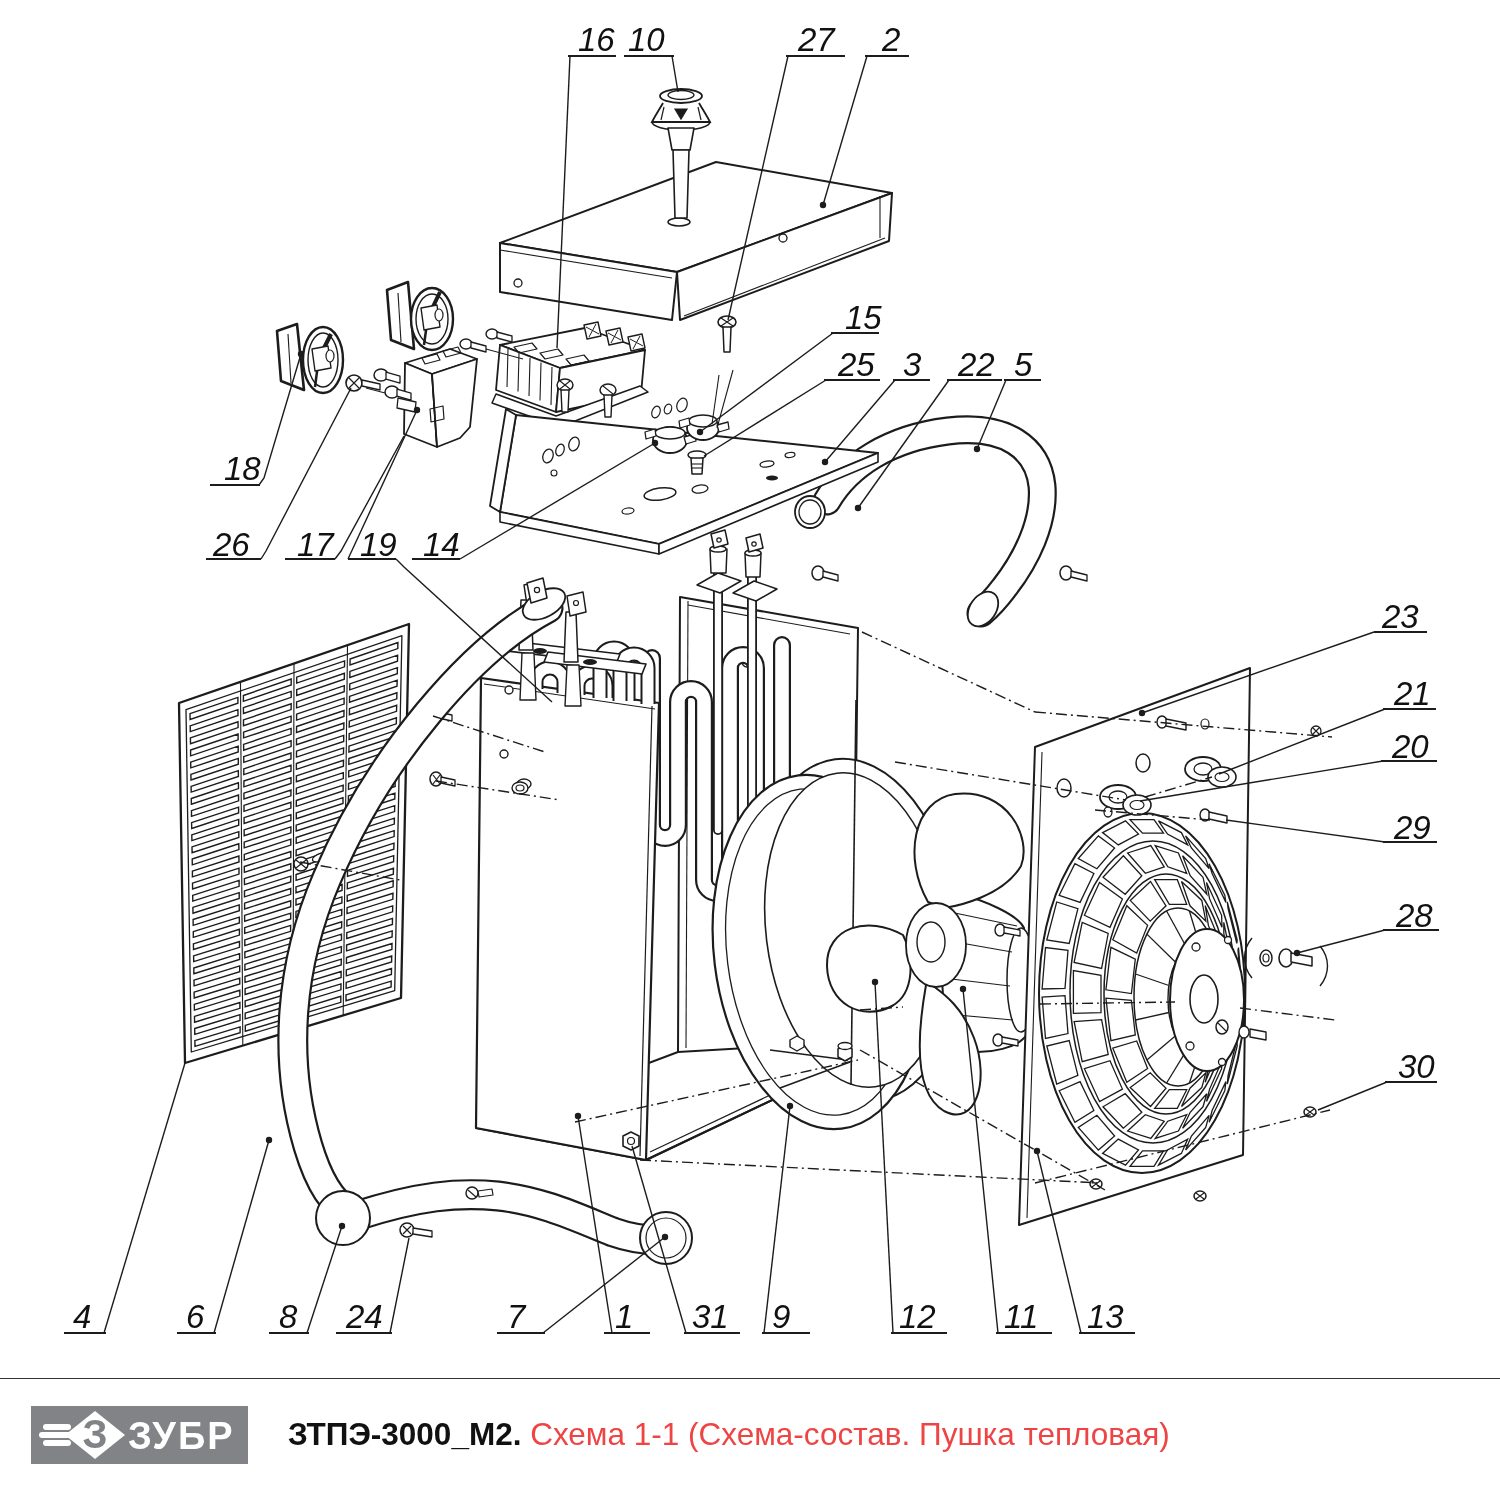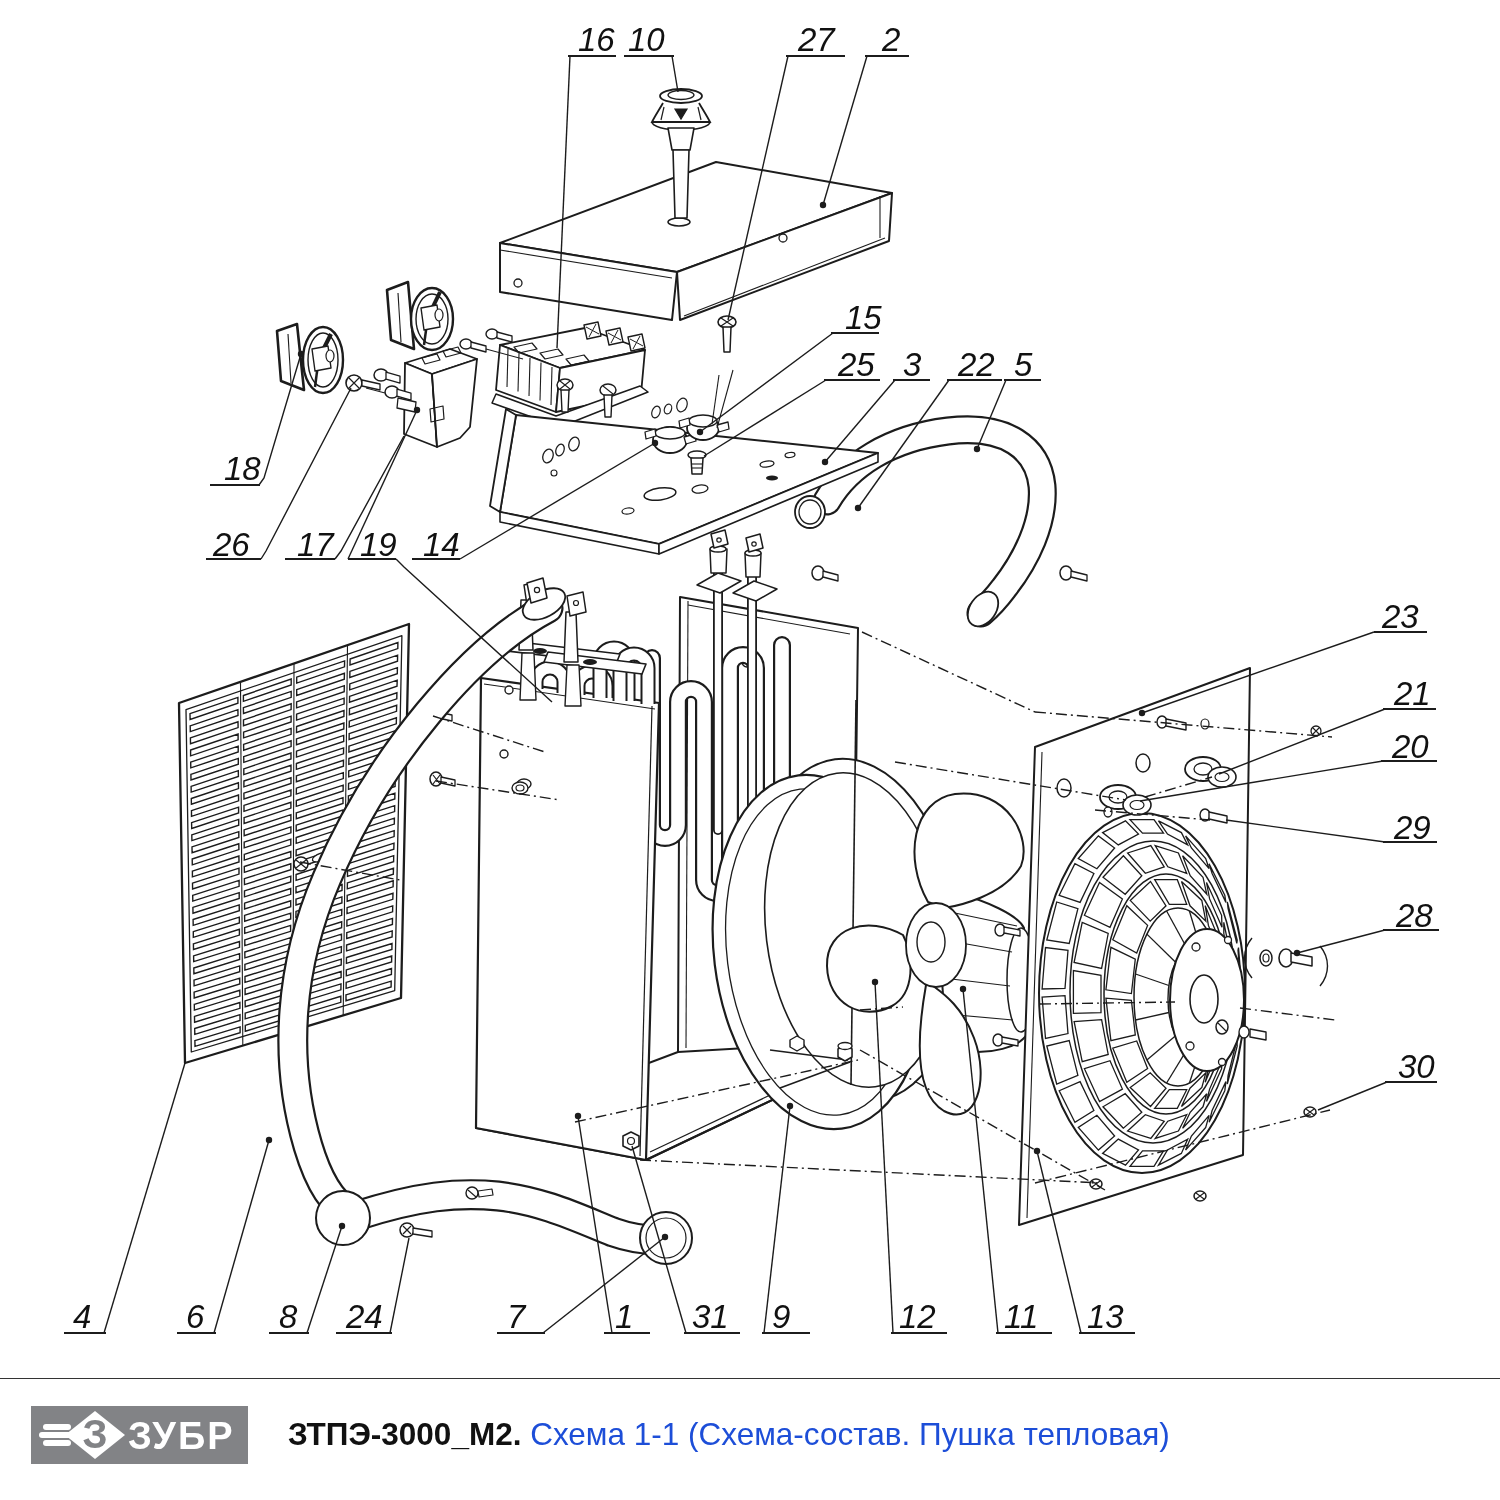--- a/index.html
+++ b/index.html
@@ -1,19 +1,19 @@
 <!DOCTYPE html>
 <html><head><meta charset="utf-8">
 <style>
 html,body{margin:0;padding:0;background:#fff;width:1500px;height:1500px;overflow:hidden}
 *{font-family:"Liberation Sans",sans-serif}
 .footer{position:absolute;left:0;top:1378px;width:1500px;border-top:1.5px solid #333}
 .logo{position:absolute;left:31px;top:1406px;width:217px;height:58px;background:#828386}
 .t1{position:absolute;left:288px;top:1416px;font-size:31.5px;font-weight:bold;color:#111;white-space:nowrap}
-.t1 span{font-weight:normal;color:#1d4ed8}
+.t1 span{font-weight:normal;color:#ef4444}
 </style></head>
 <body>
 <svg width="1500" height="1500" viewBox="0 0 1500 1500" style="position:absolute;left:0;top:0">
 <polygon points="179.0,703.0 409.0,624.0 401.0,998.0 185.0,1063.0" fill="white" stroke="#1c1c1c" stroke-width="2.3" stroke-linejoin="round"></polygon>
 <polygon points="186.0,709.6 401.9,635.7 394.7,990.6 191.3,1052.0" fill="none" stroke="#1c1c1c" stroke-width="1.3" stroke-linejoin="round"></polygon>
 <path d="M190.0,713.7L237.9,697.4L237.9,703.2L190.1,719.5ZM190.2,725.8L237.9,709.6L238.0,715.4L190.3,731.6ZM190.4,737.9L238.0,721.8L238.1,727.6L190.5,743.7ZM190.6,750.0L238.1,734.0L238.1,739.8L190.6,755.8ZM190.7,762.1L238.2,746.2L238.2,752.0L190.8,767.9ZM190.9,774.3L238.3,758.4L238.3,764.2L191.0,780.0ZM191.1,786.4L238.3,770.6L238.4,776.4L191.2,792.1ZM191.3,798.5L238.4,782.8L238.5,788.6L191.4,804.2ZM191.5,810.6L238.5,795.0L238.6,800.8L191.5,816.3ZM191.6,822.7L238.6,807.2L238.6,813.0L191.7,828.5ZM191.8,834.8L238.7,819.4L238.7,825.2L191.9,840.6ZM192.0,846.9L238.8,831.6L238.8,837.4L192.1,852.7ZM192.2,859.0L238.8,843.8L238.9,849.6L192.3,864.8ZM192.4,871.1L238.9,856.0L239.0,861.9L192.4,876.9ZM192.5,883.2L239.0,868.2L239.0,874.1L192.6,889.0ZM192.7,895.3L239.1,880.4L239.1,886.3L192.8,901.1ZM192.9,907.4L239.2,892.7L239.2,898.5L193.0,913.2ZM193.1,919.5L239.2,904.9L239.3,910.7L193.2,925.3ZM193.3,931.7L239.3,917.1L239.4,922.9L193.3,937.4ZM193.4,943.8L239.4,929.3L239.4,935.1L193.5,949.5ZM193.6,955.9L239.5,941.5L239.5,947.3L193.7,961.6ZM193.8,968.0L239.6,953.7L239.6,959.5L193.9,973.7ZM194.0,980.1L239.7,965.9L239.7,971.7L194.1,985.9ZM194.1,992.2L239.7,978.1L239.8,983.9L194.2,998.0ZM194.3,1004.3L239.8,990.3L239.9,996.1L194.4,1010.1ZM194.5,1016.4L239.9,1002.5L239.9,1008.3L194.6,1022.2ZM194.7,1028.5L240.0,1014.7L240.0,1020.5L194.8,1034.3ZM194.9,1040.6L240.1,1026.9L240.1,1032.7L195.0,1046.4ZM243.4,695.5L291.2,679.1L291.2,685.0L243.4,701.3ZM243.4,707.7L291.2,691.4L291.2,697.3L243.5,713.5ZM243.5,719.9L291.2,703.8L291.1,709.6L243.5,725.7ZM243.6,732.1L291.1,716.1L291.1,721.9L243.6,737.9ZM243.6,744.3L291.1,728.4L291.1,734.3L243.7,750.2ZM243.7,756.6L291.1,740.7L291.1,746.6L243.8,762.4ZM243.8,768.8L291.0,753.0L291.0,758.9L243.8,774.6ZM243.9,781.0L291.0,765.3L291.0,771.2L243.9,786.8ZM243.9,793.2L291.0,777.6L291.0,783.5L244.0,799.0ZM244.0,805.4L291.0,790.0L290.9,795.8L244.0,811.3ZM244.1,817.6L290.9,802.3L290.9,808.1L244.1,823.5ZM244.1,829.9L290.9,814.6L290.9,820.5L244.2,835.7ZM244.2,842.1L290.9,826.9L290.9,832.8L244.2,847.9ZM244.3,854.3L290.8,839.2L290.8,845.1L244.3,860.1ZM244.3,866.5L290.8,851.5L290.8,857.4L244.4,872.3ZM244.4,878.7L290.8,863.8L290.8,869.7L244.5,884.6ZM244.5,890.9L290.8,876.2L290.7,882.0L244.5,896.8ZM244.6,903.2L290.7,888.5L290.7,894.3L244.6,909.0ZM244.6,915.4L290.7,900.8L290.7,906.7L244.7,921.2ZM244.7,927.6L290.7,913.1L290.7,919.0L244.7,933.4ZM244.8,939.8L290.6,925.4L290.6,931.3L244.8,945.6ZM244.8,952.0L290.6,937.7L290.6,943.6L244.9,957.9ZM244.9,964.3L290.6,950.1L290.6,955.9L244.9,970.1ZM245.0,976.5L290.6,962.4L290.6,968.2L245.0,982.3ZM245.1,988.7L290.5,974.7L290.5,980.6L245.1,994.5ZM245.1,1000.9L290.5,987.0L290.5,992.9L245.2,1006.7ZM245.2,1013.1L290.5,999.3L290.5,1005.2L245.2,1018.9ZM245.3,1025.3L290.5,1011.6L290.4,1017.5L245.3,1031.2ZM296.7,677.2L344.6,660.9L344.5,666.8L296.7,683.1ZM296.7,689.6L344.4,673.3L344.3,679.2L296.7,695.4ZM296.6,701.9L344.3,685.7L344.2,691.7L296.6,707.8ZM296.6,714.2L344.1,698.2L344.1,704.1L296.6,720.1ZM296.6,726.5L344.0,710.6L343.9,716.5L296.5,732.4ZM296.5,738.9L343.9,723.0L343.8,728.9L296.5,744.7ZM296.5,751.2L343.7,735.4L343.7,741.4L296.5,757.1ZM296.4,763.5L343.6,747.9L343.5,753.8L296.4,769.4ZM296.4,775.8L343.5,760.3L343.4,766.2L296.4,781.7ZM296.4,788.2L343.3,772.7L343.3,778.6L296.3,794.1ZM296.3,800.5L343.2,785.1L343.1,791.0L296.3,806.4ZM296.3,812.8L343.0,797.6L343.0,803.5L296.3,818.7ZM296.2,825.2L342.9,810.0L342.8,815.9L296.2,831.0ZM296.2,837.5L342.8,822.4L342.7,828.3L296.2,843.4ZM296.2,849.8L342.6,834.8L342.6,840.7L296.1,855.7ZM296.1,862.1L342.5,847.2L342.4,853.2L296.1,868.0ZM296.1,874.5L342.4,859.7L342.3,865.6L296.1,880.3ZM296.0,886.8L342.2,872.1L342.2,878.0L296.0,892.7ZM296.0,899.1L342.1,884.5L342.0,890.4L296.0,905.0ZM296.0,911.4L341.9,896.9L341.9,902.9L295.9,917.3ZM295.9,923.8L341.8,909.4L341.7,915.3L295.9,929.6ZM295.9,936.1L341.7,921.8L341.6,927.7L295.9,942.0ZM295.9,948.4L341.5,934.2L341.5,940.1L295.8,954.3ZM295.8,960.7L341.4,946.6L341.3,952.6L295.8,966.6ZM295.8,973.1L341.3,959.1L341.2,965.0L295.8,978.9ZM295.7,985.4L341.1,971.5L341.1,977.4L295.7,991.3ZM295.7,997.7L341.0,983.9L340.9,989.8L295.7,1003.6ZM295.7,1010.1L340.8,996.3L340.8,1002.3L295.6,1015.9ZM350.1,659.0L397.9,642.6L397.8,648.6L350.0,664.9ZM349.9,671.4L397.6,655.2L397.5,661.2L349.8,677.4ZM349.8,683.9L397.4,667.7L397.3,673.7L349.7,689.8ZM349.6,696.3L397.2,680.2L397.0,686.2L349.5,702.2ZM349.5,708.7L396.9,692.8L396.8,698.8L349.4,714.7ZM349.3,721.2L396.7,705.3L396.5,711.3L349.2,727.1ZM349.2,733.6L396.4,717.8L396.3,723.8L349.1,739.5ZM349.0,746.1L396.2,730.4L396.1,736.4L348.9,752.0ZM348.9,758.5L395.9,742.9L395.8,748.9L348.8,764.4ZM348.7,770.9L395.7,755.4L395.6,761.4L348.7,776.8ZM348.6,783.4L395.4,768.0L395.3,774.0L348.5,789.3ZM348.4,795.8L395.2,780.5L395.1,786.5L348.4,801.7ZM348.3,808.2L394.9,793.1L394.8,799.0L348.2,814.2ZM348.1,820.7L394.7,805.6L394.6,811.6L348.1,826.6ZM348.0,833.1L394.4,818.1L394.3,824.1L347.9,839.0ZM347.8,845.5L394.2,830.7L394.1,836.6L347.8,851.5ZM347.7,858.0L394.0,843.2L393.8,849.2L347.6,863.9ZM347.5,870.4L393.7,855.7L393.6,861.7L347.5,876.3ZM347.4,882.8L393.5,868.3L393.3,874.2L347.3,888.8ZM347.2,895.3L393.2,880.8L393.1,886.8L347.2,901.2ZM347.1,907.7L393.0,893.3L392.8,899.3L347.0,913.6ZM346.9,920.1L392.7,905.9L392.6,911.8L346.9,926.1ZM346.8,932.6L392.5,918.4L392.4,924.4L346.7,938.5ZM346.6,945.0L392.2,930.9L392.1,936.9L346.6,950.9ZM346.5,957.5L392.0,943.5L391.9,949.4L346.4,963.4ZM346.3,969.9L391.7,956.0L391.6,962.0L346.3,975.8ZM346.2,982.3L391.5,968.5L391.4,974.5L346.1,988.3ZM346.0,994.8L391.2,981.1L391.1,987.0L346.0,1000.7Z" fill="none" stroke="#1c1c1c" stroke-width="1.4" stroke-linecap="butt" stroke-linejoin="miter"></path>
 <line x1="240.5" y1="681.9" x2="242.8" y2="1045.6" stroke="#1c1c1c" stroke-width="1.1"></line>
 <line x1="294.0" y1="663.5" x2="293.0" y2="1030.5" stroke="#1c1c1c" stroke-width="1.1"></line>
 <line x1="347.5" y1="645.1" x2="343.2" y2="1015.4" stroke="#1c1c1c" stroke-width="1.1"></line>
 <circle cx="301.0" cy="864.0" r="7.0" fill="white" stroke="#1c1c1c" stroke-width="1.5"></circle>

